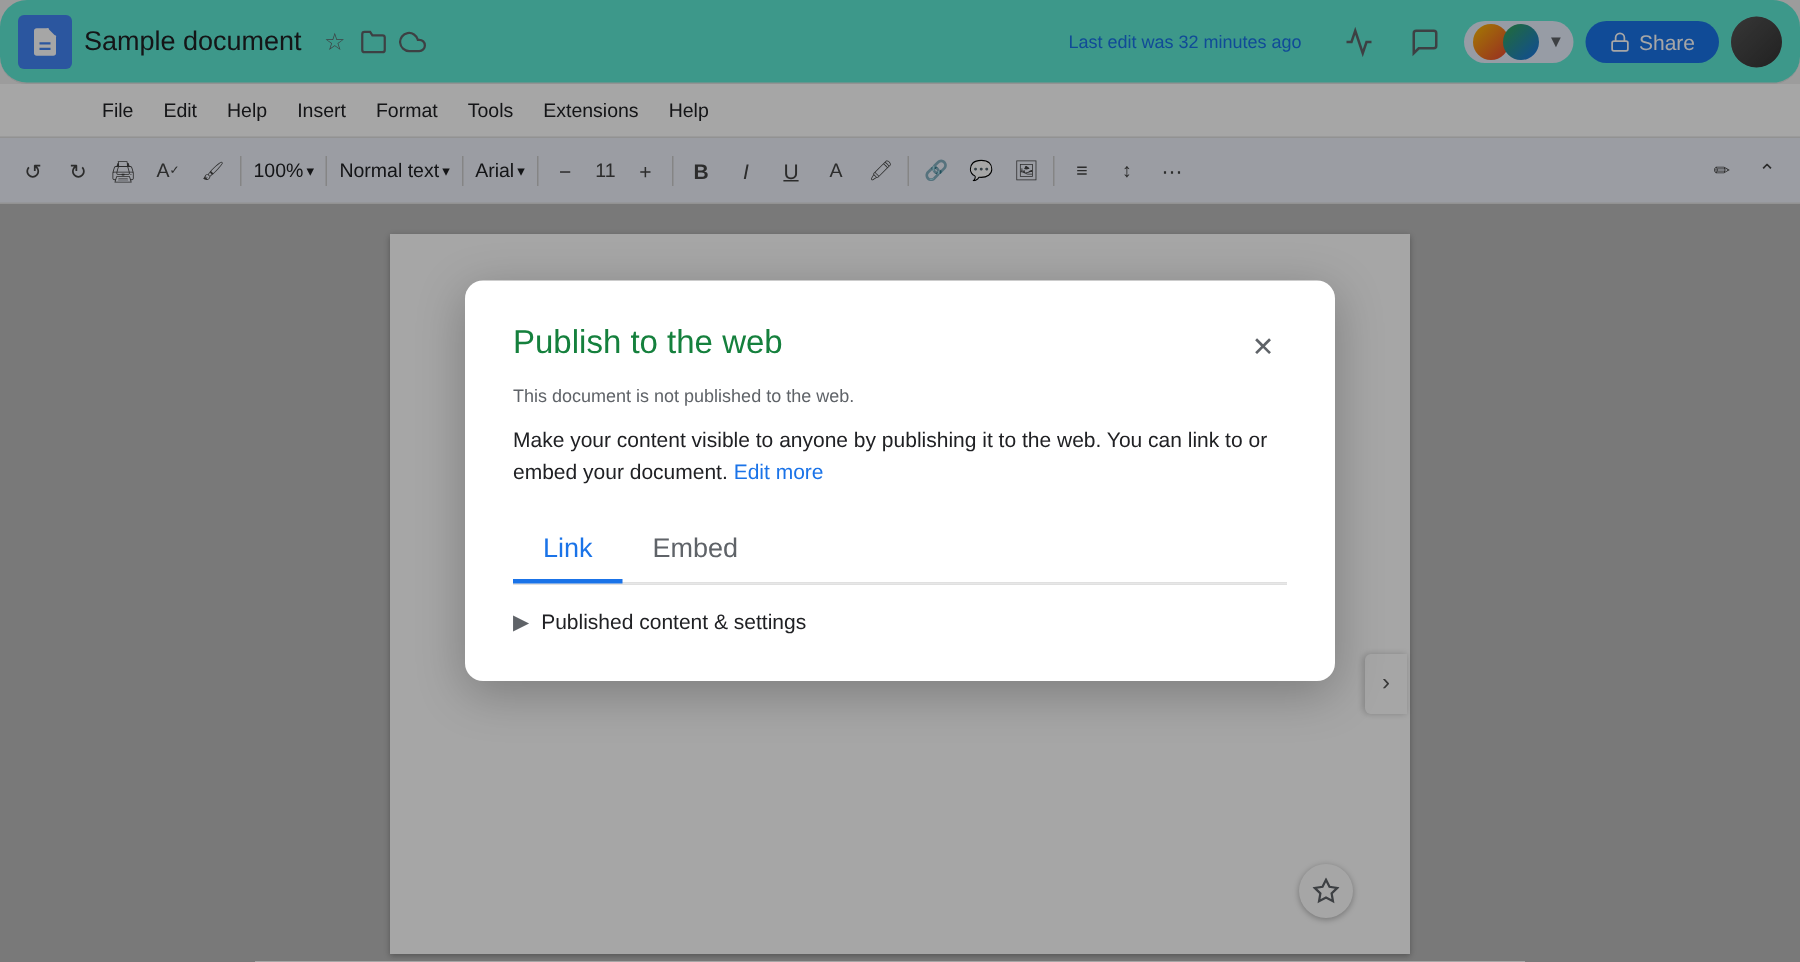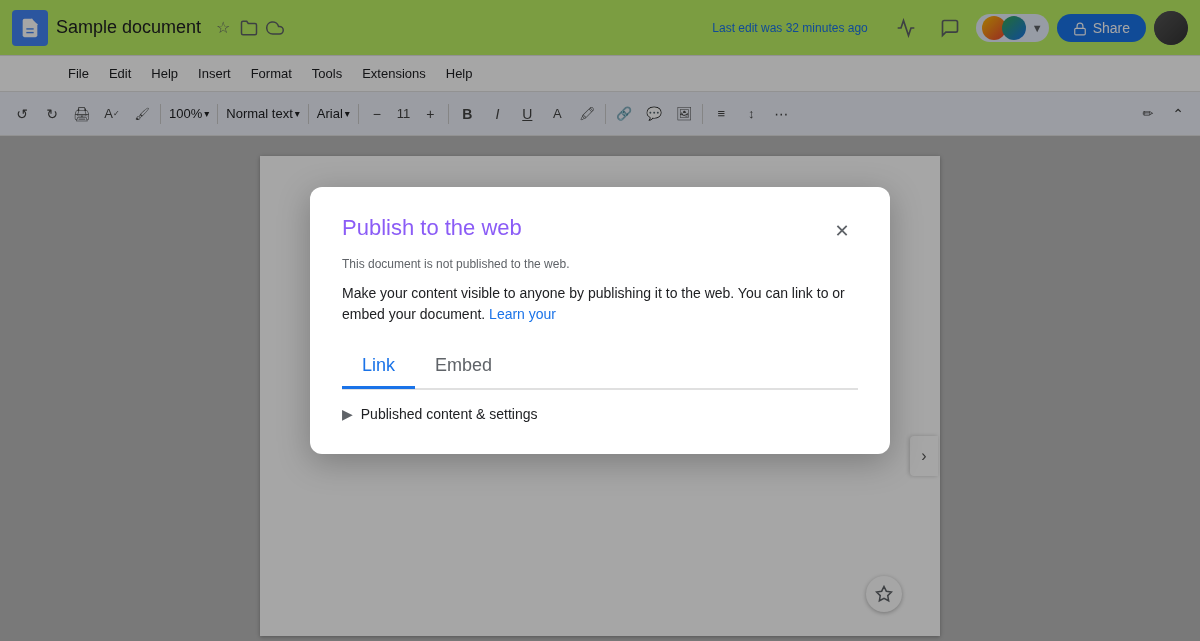--- a/index.html
+++ b/index.html
@@ -9,25 +9,26 @@
       width: 1200px;
       height: 641px;
       overflow: hidden;
       position: relative;
     }
 
     
     .top-bar {
       display: flex;
       align-items: center;
-      background: #bef264;
+      background: #5eead4;
       height: 56px;
       padding: 0 12px;
       border-bottom: 1px solid #e0e0e0;
       gap: 8px;
+      border-radius: 18px;
     }
     .app-icon {
       width: 36px; height: 36px;
       background: #4285f4;
       border-radius: 4px;
       display: flex; align-items: center; justify-content: center;
       flex-shrink: 0;
     }
     .app-icon svg { width: 22px; height: 22px; }
     .doc-title {
@@ -65,21 +66,21 @@
     }
     .share-btn {
       background: #1a73e8;
       color: #fff;
       border: none;
       border-radius: 20px;
       padding: 6px 16px;
       font-size: 14px;
       font-weight: 500;
       cursor: pointer;
-      display: flex; align-items: flex-end; gap: 6px;
+      display: flex; align-items: center; gap: 6px;
     }
     .avatar {
       width: 34px; height: 34px;
       border-radius: 50%;
       background: #5f6368;
       overflow: hidden;
       display: flex; align-items: center; justify-content: center;
     }
     .avatar-img {
       width: 34px; height: 34px;
@@ -233,21 +234,21 @@
     }
     .modal-header {
       display: flex;
       align-items: flex-start;
       justify-content: space-between;
       margin-bottom: 10px;
     }
     .modal-title {
       font-size: 22px;
       font-weight: 400;
-      color: #8b5cf6;
+      color: #15803d;
     }
     .modal-close {
       width: 32px; height: 32px;
       border-radius: 50%;
       display: flex; align-items: center; justify-content: center;
       cursor: pointer;
       color: #5f6368;
       font-size: 18px;
       flex-shrink: 0;
     }
@@ -462,21 +463,21 @@
 
     <div class="modal-header">
       <span class="modal-title">Publish to the web</span>
       <div class="modal-close">✕</div>
     </div>
 
     <p class="modal-status">This document is not published to the web.</p>
 
     <p class="modal-description">
       <span>Make your content visible to anyone by publishing it to the web. You can link to or embed your document.</span>
-      <a href="#">Learn your</a>
+      <a href="#">Edit more</a>
     </p>
 
     <div class="tabs-row">
       <div class="tab active">Link</div>
       <div class="tab">Embed</div>
     </div>
 
 
     <hr class="modal-divider">
 

